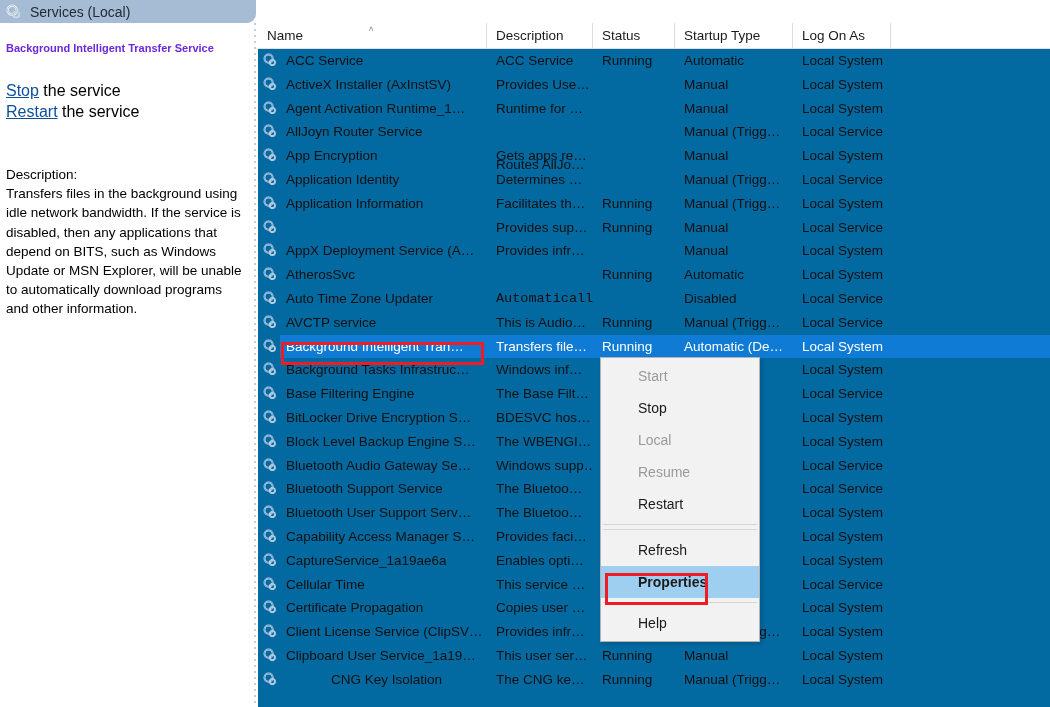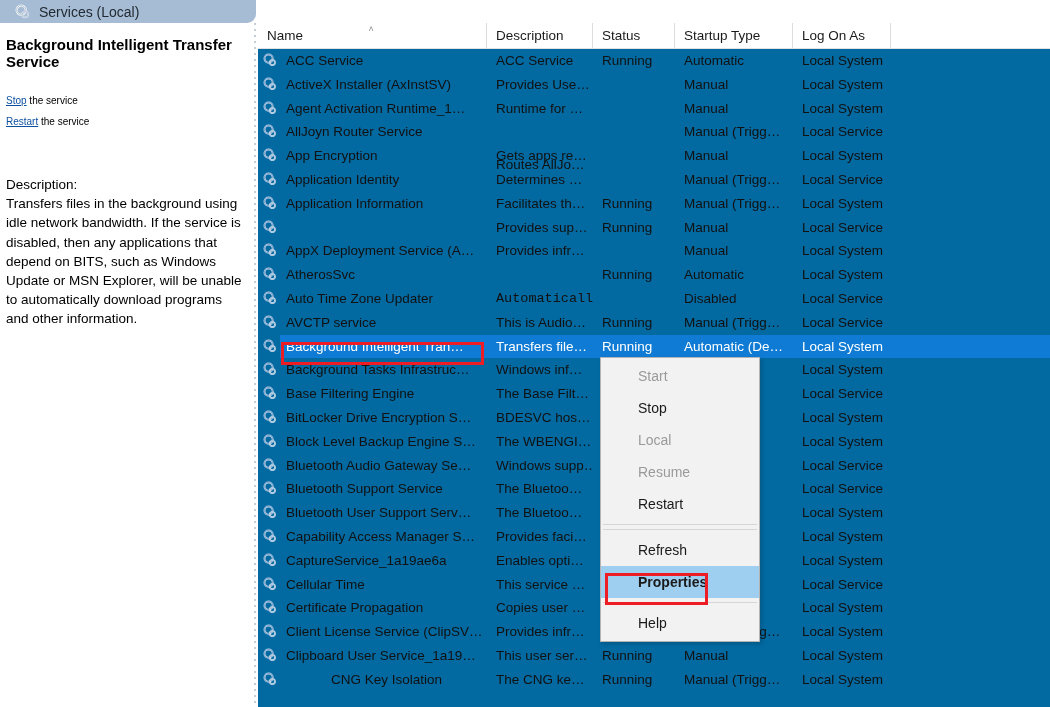--- a/index.html
+++ b/index.html
@@ -28,21 +28,21 @@
   }
   #tab-services {
     position: absolute;
     left: 0; top: 0;
     width: 256px; height: 23px;
     background: #a6bcd4;
     border-bottom-right-radius: 9px;
     display: flex;
     align-items: center;
     box-sizing: border-box;
-    padding-left: 15px;
+    padding-left: 6px;
   }
   #tab-services .tab-label {
     font-size: 14px;
     color: #222a33;
     margin-left: 8px;
     white-space: nowrap;
   }
 
   
   .gear {
@@ -55,30 +55,30 @@
   
   #left-pane {
     position: absolute;
     left: 0; top: 23px;
     width: 254px; height: 684px;
     background: #ffffff;
     box-sizing: border-box;
     padding: 13px 10px 0 6px;
   }
   #service-title {
-    font-size: 15px;
+    font-size: 11px;
     font-weight: bold;
-    line-height: 17px;
-    color: #000000;
+    line-height: 24px;
+    color: #6d28d9;
     max-width: 232px;
   }
   #action-links {
     margin-top: 20px;
     line-height: 21px;
-    font-size: 10px;
+    font-size: 16px;
   }
   #action-links a {
     color: #0b4f9e;
     text-decoration: underline;
     cursor: pointer;
   }
   #desc-block {
     margin-top: 43px;
     font-size: 13.5px;
     line-height: 19.2px;

